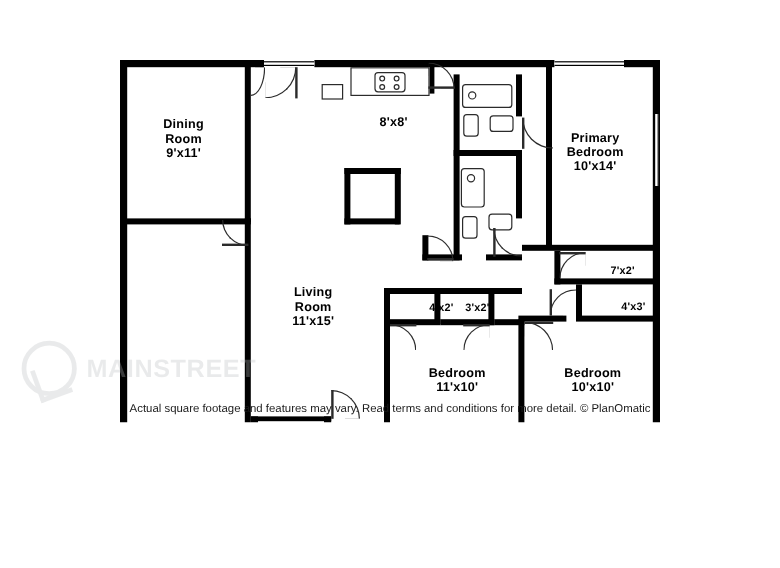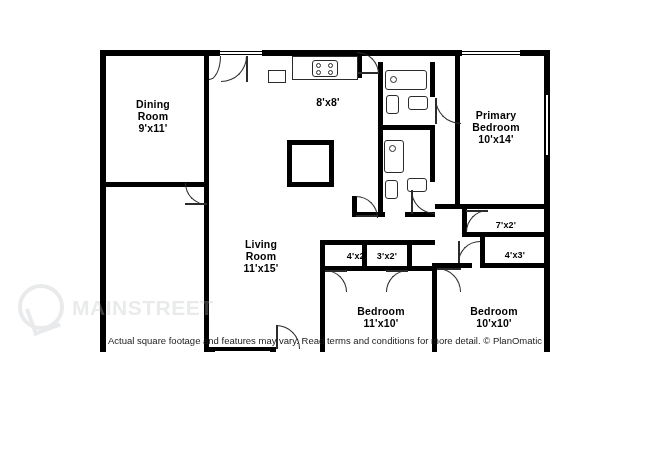--- a/index.html
+++ b/index.html
@@ -26,21 +26,21 @@
   .room-label {
     position: absolute;
     text-align: center;
     font-weight: bold;
     color: #000000;
     line-height: 1.15;
     white-space: pre;
     letter-spacing: .2px;
   }
   .rl-big { font-size: 10.5px; }
-  .rl-small { font-size: 9px; }
+  .rl-small { font-size: 9px; text-align: right; }
 
   
   .door {
     position: absolute;
     border: 1px solid #2b2b2b;
     border-radius: 0;
     box-sizing: border-box;
     background: transparent;
   }
   .arc-br { border-width: 0 1px 1px 0; border-bottom-right-radius: 100%; }

